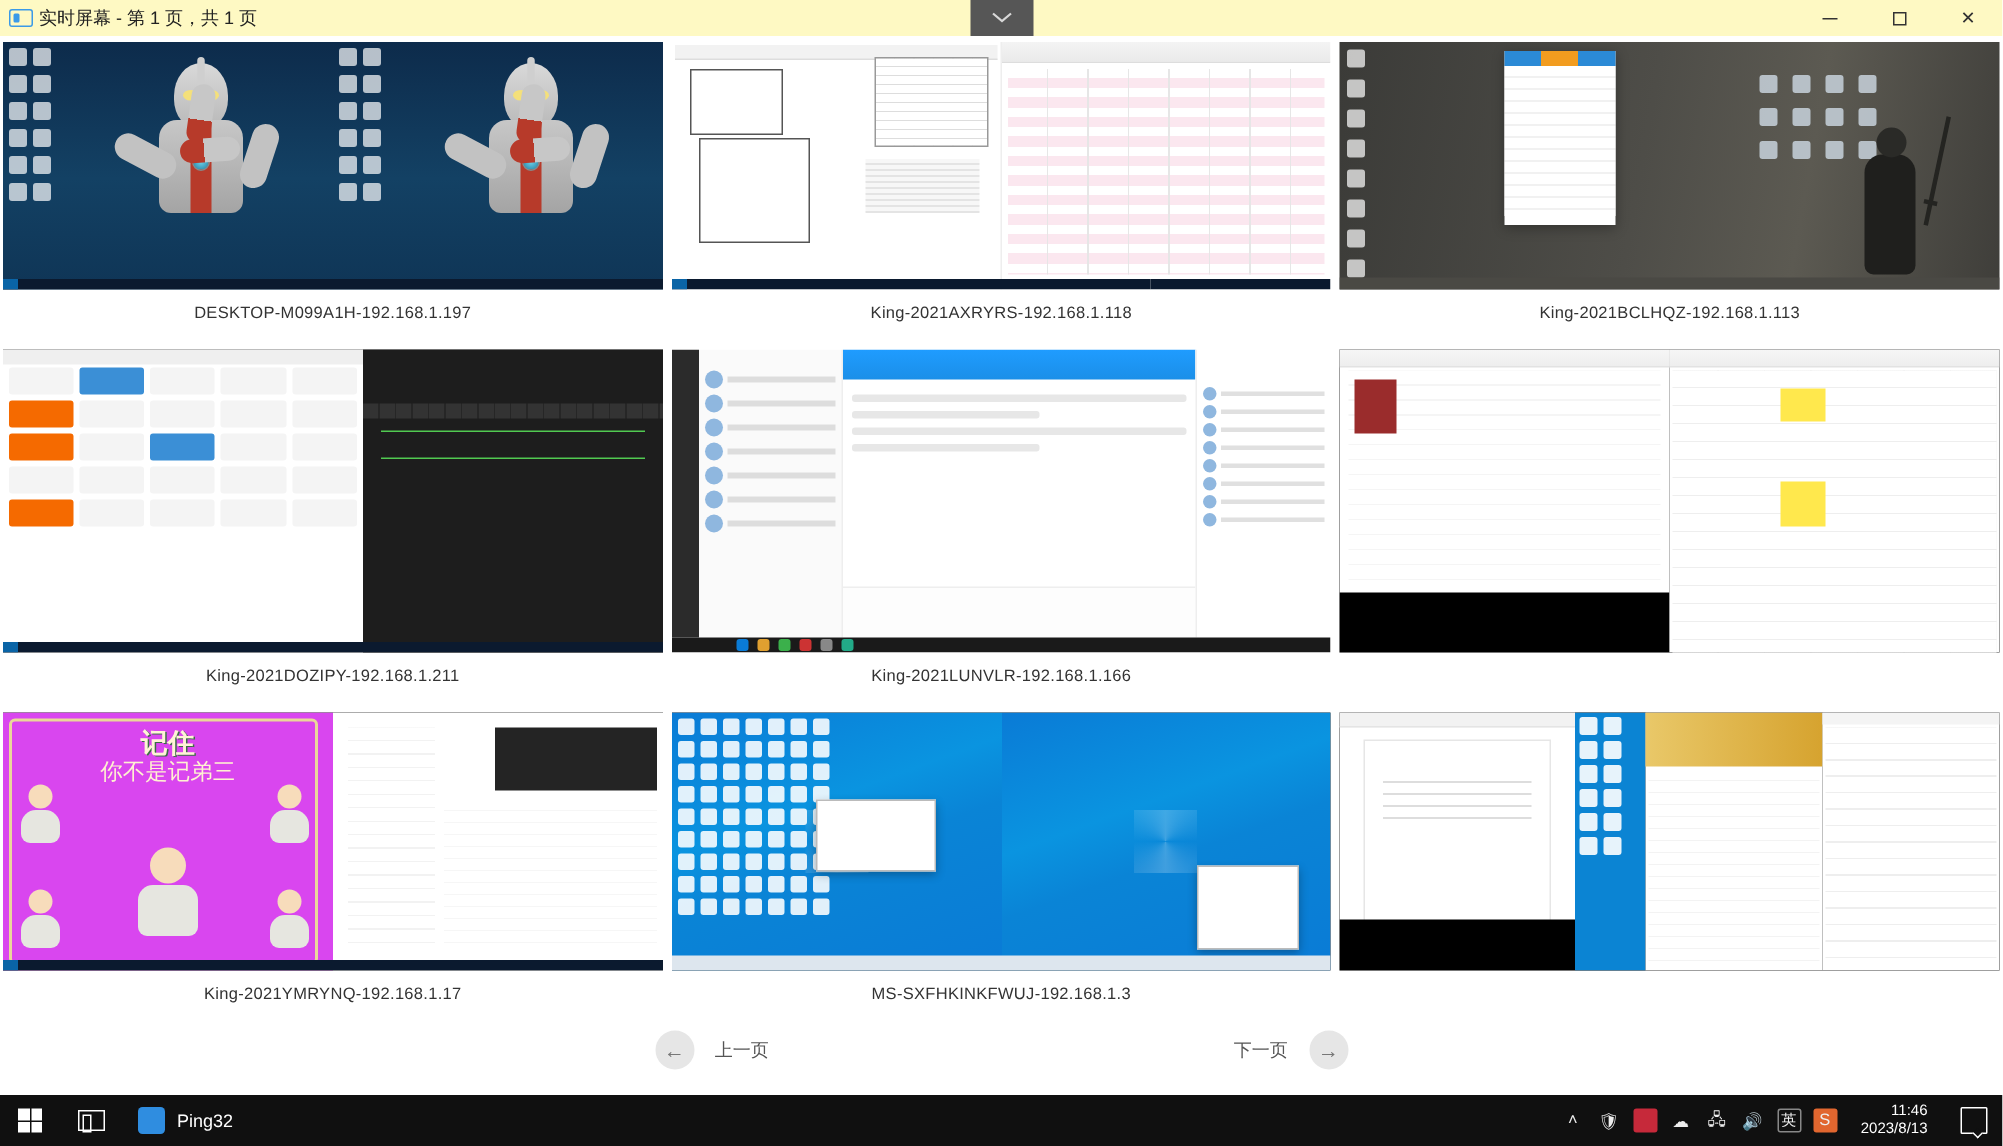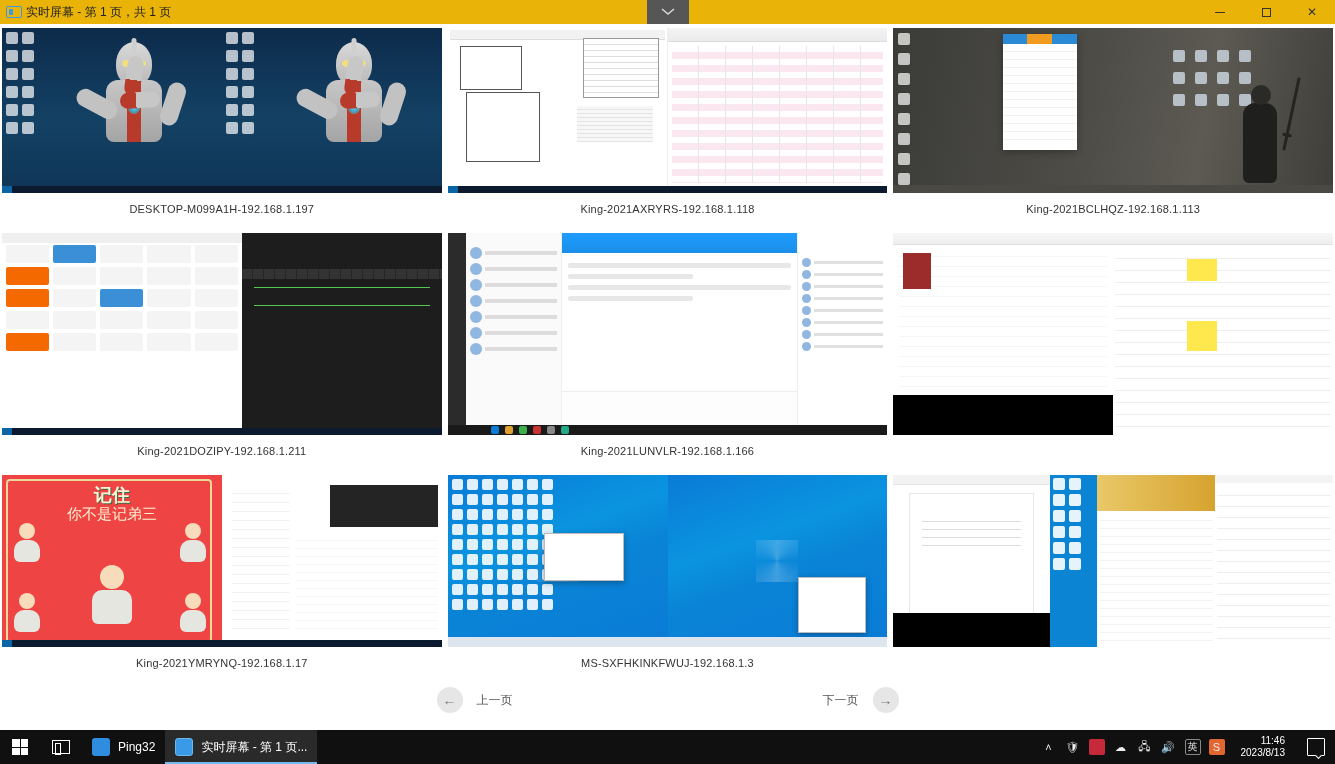--- a/index.html
+++ b/index.html
@@ -1,18 +1,18 @@
 <!DOCTYPE html>
 <html><head>
 <meta charset="utf-8">
 <style>
 * { margin: 0; padding: 0; box-sizing: border-box; font-family: "Microsoft YaHei", "Segoe UI", sans-serif; }
 body { width: 1335px; height: 764px; background: #fff; overflow: hidden; position: relative; }
 
-.titlebar { height: 24px; display: flex; align-items: center; background: #eab308; position: relative; }
+.titlebar { height: 24px; display: flex; align-items: center; background: #fef9c3; position: relative; }
 .titlebar .app-icon { width: 16px; height: 12px; margin: 0 4px 0 6px; border: 1.5px solid #3a9ae8; border-radius: 2px; position: relative; }
 .titlebar .app-icon::after { content: ""; position: absolute; left: 2px; top: 2px; bottom: 2px; width: 4px; background: #3a9ae8; border-radius: 1px; }
 .titlebar .title { font-size: 12px; color: #222; }
 .collapse-btn { position: absolute; left: 50%; top: 0; transform: translateX(-50%); width: 42px; height: 24px; background: #565656; display: flex; align-items: center; justify-content: center; cursor: pointer; }
 .collapse-btn svg { fill: #d8d8d8; }
 .win-controls { position: absolute; right: 0; top: 0; display: flex; }
 .win-btn { width: 46px; height: 24px; display: flex; align-items: center; justify-content: center; font-size: 12px; color: #333; cursor: pointer; }
 .win-btn .shape-min { width: 10px; height: 1px; background: #333; }
 .win-btn .shape-max { width: 9px; height: 9px; border: 1px solid #333; position: relative; }
 .win-btn .shape-max::after { content: ""; position: absolute; left: 2px; top: -3px; width: 9px; height: 9px; border: 1px solid #333; background: #fff; z-index: -1; }
@@ -116,21 +116,21 @@
 .erp .half.l .bd { position: absolute; top: 14px; left: 6px; right: 6px; bottom: 12px; background: repeating-linear-gradient( #fff, #fff 9px, #f5f5f5 9px, #f5f5f5 10px); }
 .erp .half.l .bd .card { position: absolute; left: 4px; top: 6px; width: 28px; height: 36px; background: #9a2c2c; }
 .erp .half.r .bd { position: absolute; top: 14px; left: 2px; right: 2px; bottom: 0; background: #fff; }
 .erp .half.r .bd .grid { display: block; position: absolute; inset: 0; background: repeating-linear-gradient(#fff, #fff 11px, #eee 11px, #eee 12px), repeating-linear-gradient(90deg, #fff, #fff 30px, #eee 30px, #eee 31px); }
 .erp .half.r .bd .hl { position: absolute; width: 30px; height: 22px; background: #ffe84d; }
 .erp .half.r .bd .hl.a { left: 72px; top: 12px; }
 .erp .half.r .bd .hl.b { left: 72px; top: 74px; height: 30px; }
 .erp .blackbar { position: absolute; left: 0; right: 0; bottom: 0; height: 40px; background: #000; }
 
 .monks-set { display: flex; }
-.monks { flex: 1; background: #ef4444; position: relative; overflow: hidden; }
+.monks { flex: 1; background: #d946ef; position: relative; overflow: hidden; }
 .monks .frame { position: absolute; inset: 4px 10px 4px 4px; border: 2px solid #ead79a; border-radius: 4px; }
 .monks .title-zh { position: absolute; left: 50%; top: 8px; transform: translateX(-50%); font-size: 18px; color: #fff3d7; font-weight: bold; font-family: "KaiTi", serif; text-shadow: 1px 1px #3a6c46; }
 .monks .sub-zh { position: absolute; left: 50%; top: 30px; transform: translateX(-50%); font-size: 15px; color: #fff1d1; font-family: "KaiTi", serif; }
 .monks .monk { position: absolute; width: 30px; height: 40px; }
 .monks .monk .mh { width: 16px; height: 16px; background: #f7dcbb; border-radius: 50%; margin: 0 auto; }
 .monks .monk .mb { width: 26px; height: 22px; background: #e6e6e0; border-radius: 10px 10px 6px 6px; margin: 1px auto 0; }
 .monks .monk.big { width: 44px; height: 60px; }
 .monks .monk.big .mh { width: 24px; height: 24px; }
 .monks .monk.big .mb { width: 40px; height: 34px; }
 .monks .m1 { left: 10px; top: 48px; } .monks .m2 { left: 10px; bottom: 14px; }
@@ -684,24 +684,20 @@
       </div>
   </div>
   <div class="tb-item taskview">
       <div class="tv"></div>
     </div>
 
   <div class="tb-app">
     <span class="icon-sq" style="background:#2f8de0"></span>
     <span class="nm">Ping32</span>
   </div>
-  <div class="tb-app active">
-    <span class="icon-sq" style="background:#3a9ae8;border:1px solid #6cb9ea"></span>
-    <span class="nm">实时屏幕 - 第 1 页...</span>
-  </div>
 
   <div class="tray">
     <span class="ti">˄</span>
     <span class="ti">🛡</span>
     <span class="ti red"></span>
     <span class="ti">☁</span>
     <span class="ti">🖧</span>
     <span class="ti">🔊</span>
     <span class="ti ime">英</span>
     <span class="ti orange">S</span>

